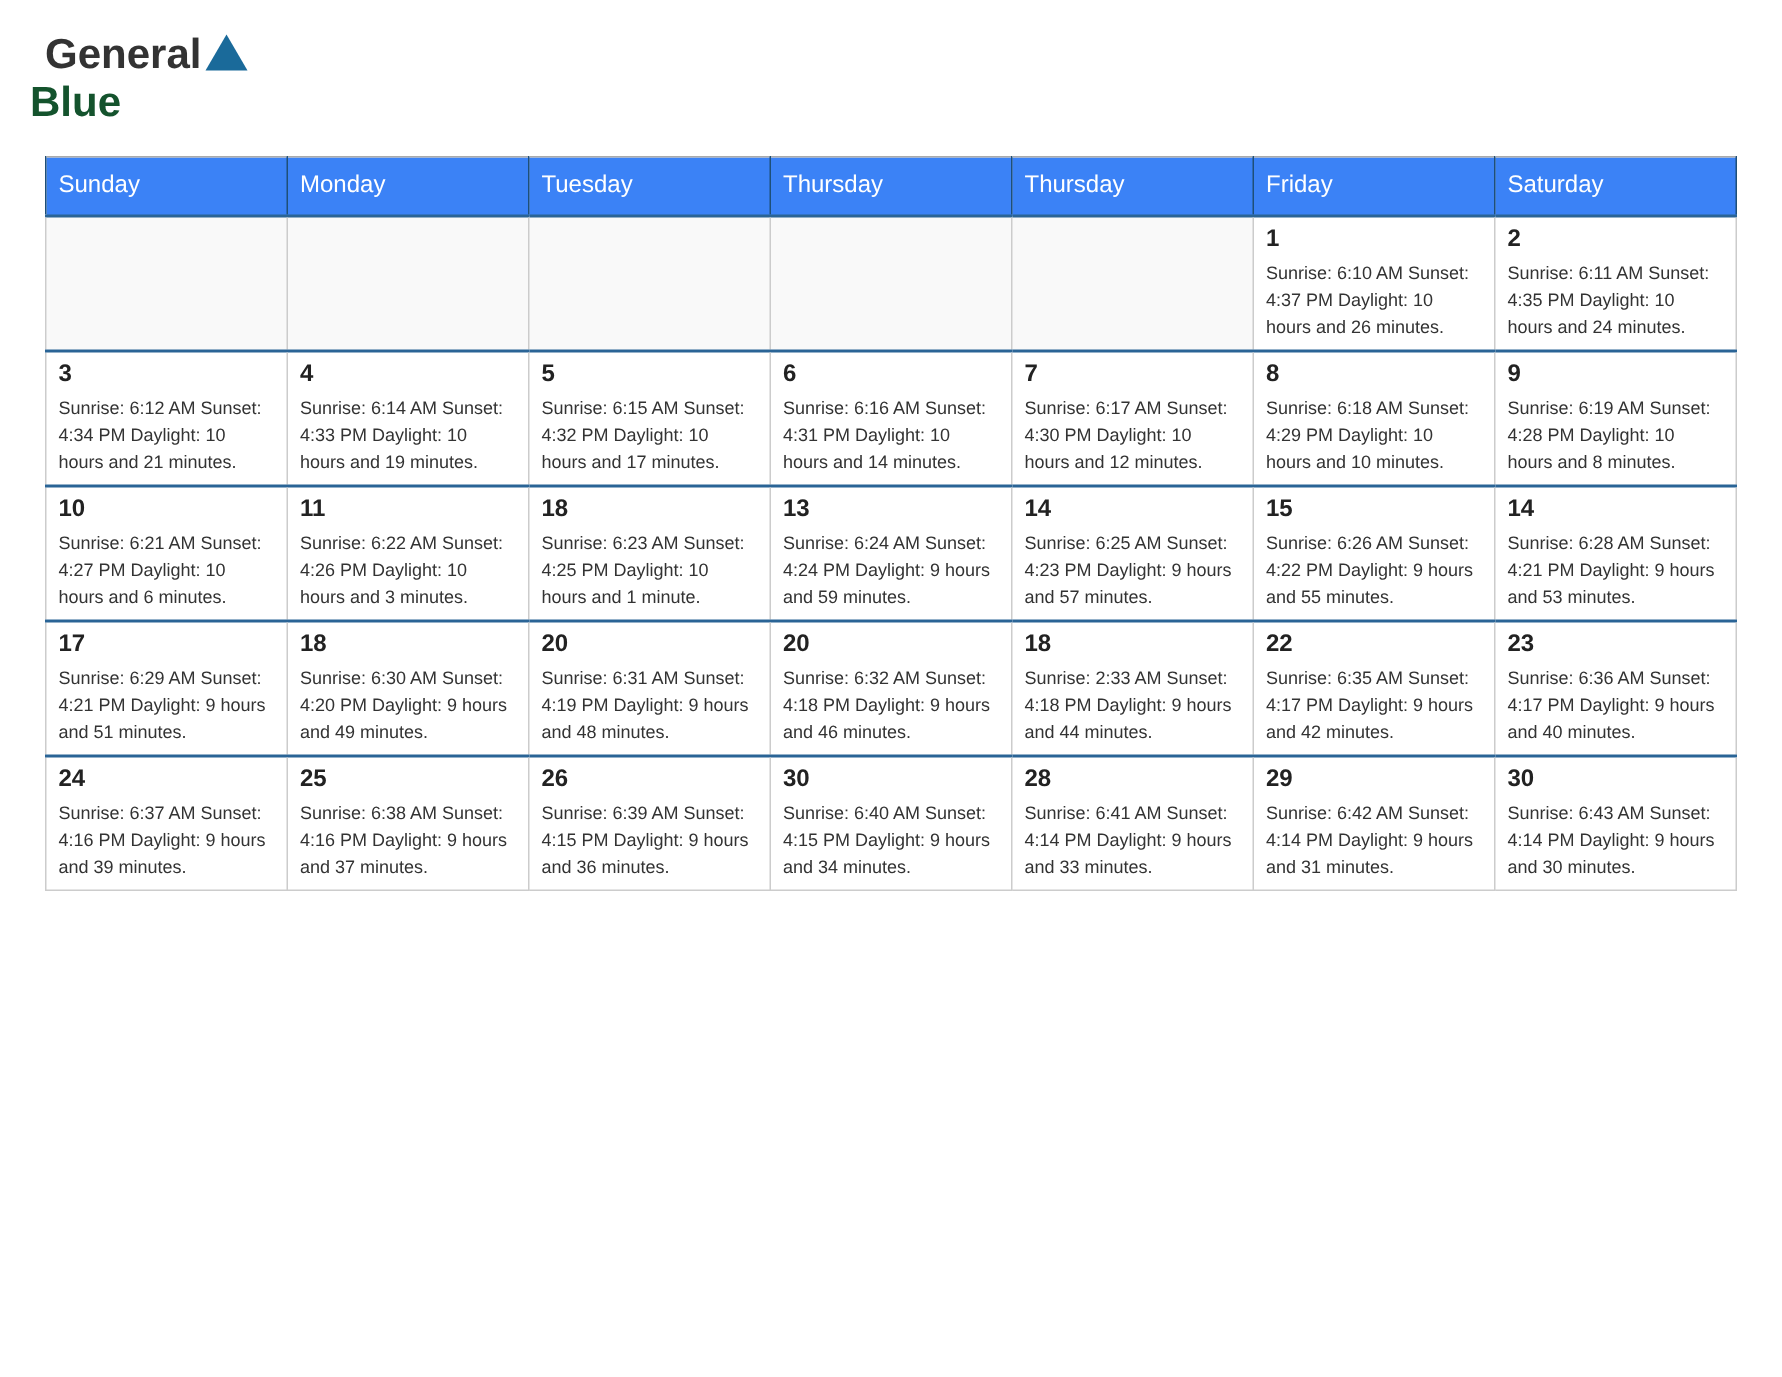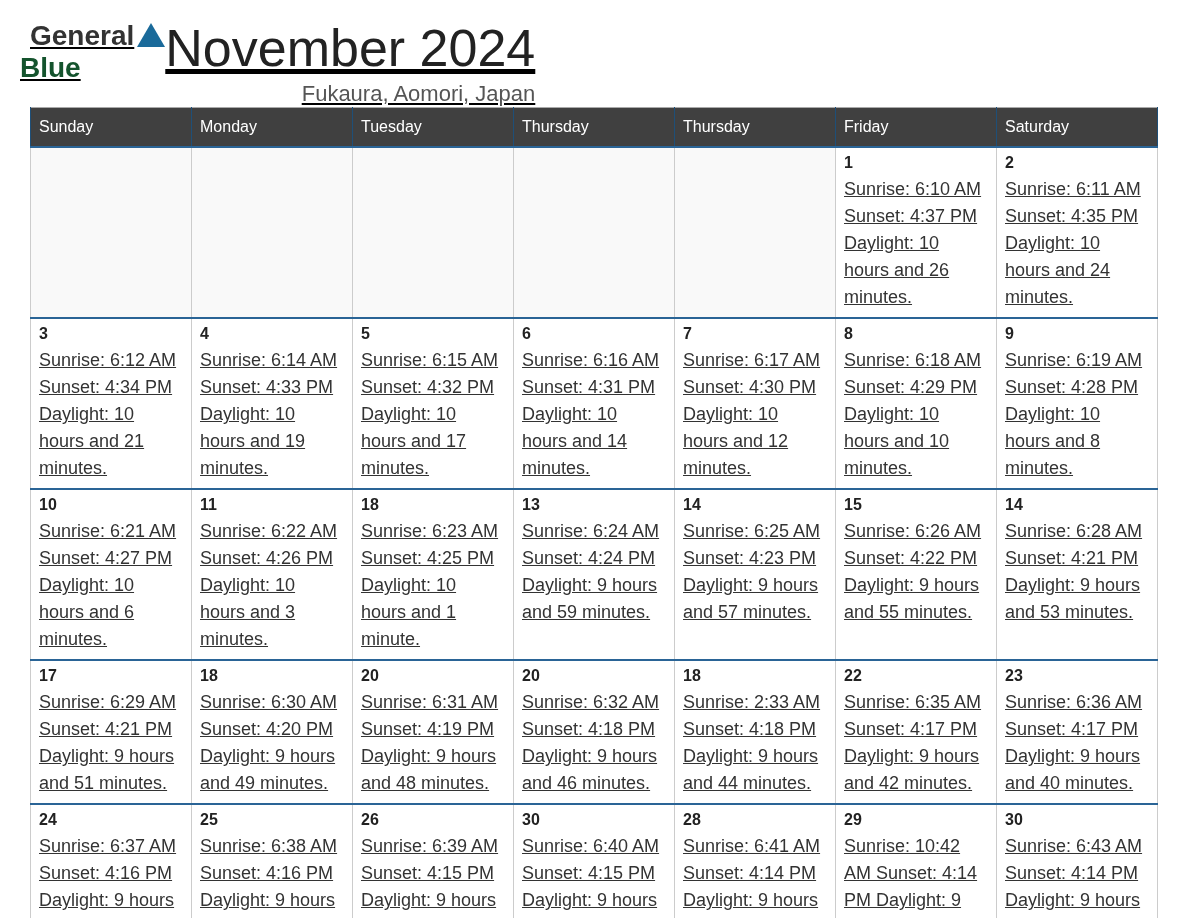--- a/index.html
+++ b/index.html
@@ -5,23 +5,23 @@
     * { margin: 0; padding: 0; box-sizing: border-box; }
     body {
       font-family: Arial, sans-serif;
       background: #fff;
       width: 1188px;
       min-height: 918px;
       padding: 20px 30px;
     }
     .header {
       display: flex;
-      justify-content: flex-start;
+      justify-content: space-between;
       align-items: flex-start;
-      text-decoration: underline;
+      margin-bottom: 20px;
     }
     .logo {
       display: flex;
       flex-direction: column;
       align-items: flex-start;
     }
     .logo-general {
       font-size: 28px;
       font-weight: bold;
       color: #333;
@@ -56,21 +56,21 @@
       font-size: 22px;
       color: #555;
       margin-top: 4px;
     }
     .calendar {
       width: 100%;
       border-collapse: collapse;
       border: 1px solid #aaa;
     }
     .calendar th {
-      background: #404040;
+      background: #3b82f6;
       color: #fff;
       font-size: 16px;
       font-weight: normal;
       padding: 10px 8px;
       text-align: left;
       border: 1px solid #1e4f78;
     }
     .calendar td {
       border: 1px solid #ccc;
       vertical-align: top;
@@ -82,46 +82,41 @@
     .calendar td.empty {
       background: #f9f9f9;
     }
     .day-number {
       font-size: 16px;
       font-weight: bold;
       color: #222;
       margin-bottom: 4px;
     }
     .day-info {
-      font-size: 18px;
+      font-size: 12px;
       color: #333;
       line-height: 1.5;
-      text-decoration: underline;
     }
     .calendar tr td {
       border-top: 2px solid #2a6496;
     }
     .calendar thead tr th {
       border-top: none;
     }
   </style>
 </head>
 <body>
 
 <div class="header">
   <div class="logo">
     <div class="logo-general">
       <span>General</span>
       <div class="logo-triangle"></div>
     </div>
     <div class="logo-blue">Blue</div>
-  </div>
-  <div class="title-area">
-    <div class="calendar-title">November 2024</div>
-    <div class="calendar-subtitle">Fukaura, Aomori, Japan</div>
   </div>
 </div>
 
 <table class="calendar">
   <thead>
     <tr>
     <th>Sunday</th>
         <th>Monday</th>
         <th>Tuesday</th>
         <th>Thursday</th>
@@ -336,21 +331,21 @@
         </td>
         <td>
           <div class="day-number">28</div>
           <div class="day-info">Sunrise: 6:41 AM
 Sunset: 4:14 PM
 Daylight: 9 hours
 and 33 minutes.</div>
         </td>
         <td>
           <div class="day-number">29</div>
-          <div class="day-info">Sunrise: 10:42 AM
+          <div class="day-info">Sunrise: 6:42 AM
 Sunset: 4:14 PM
 Daylight: 9 hours
 and 31 minutes.</div>
         </td>
         <td>
           <div class="day-number">30</div>
           <div class="day-info">Sunrise: 6:43 AM
 Sunset: 4:14 PM
 Daylight: 9 hours
 and 30 minutes.</div>

